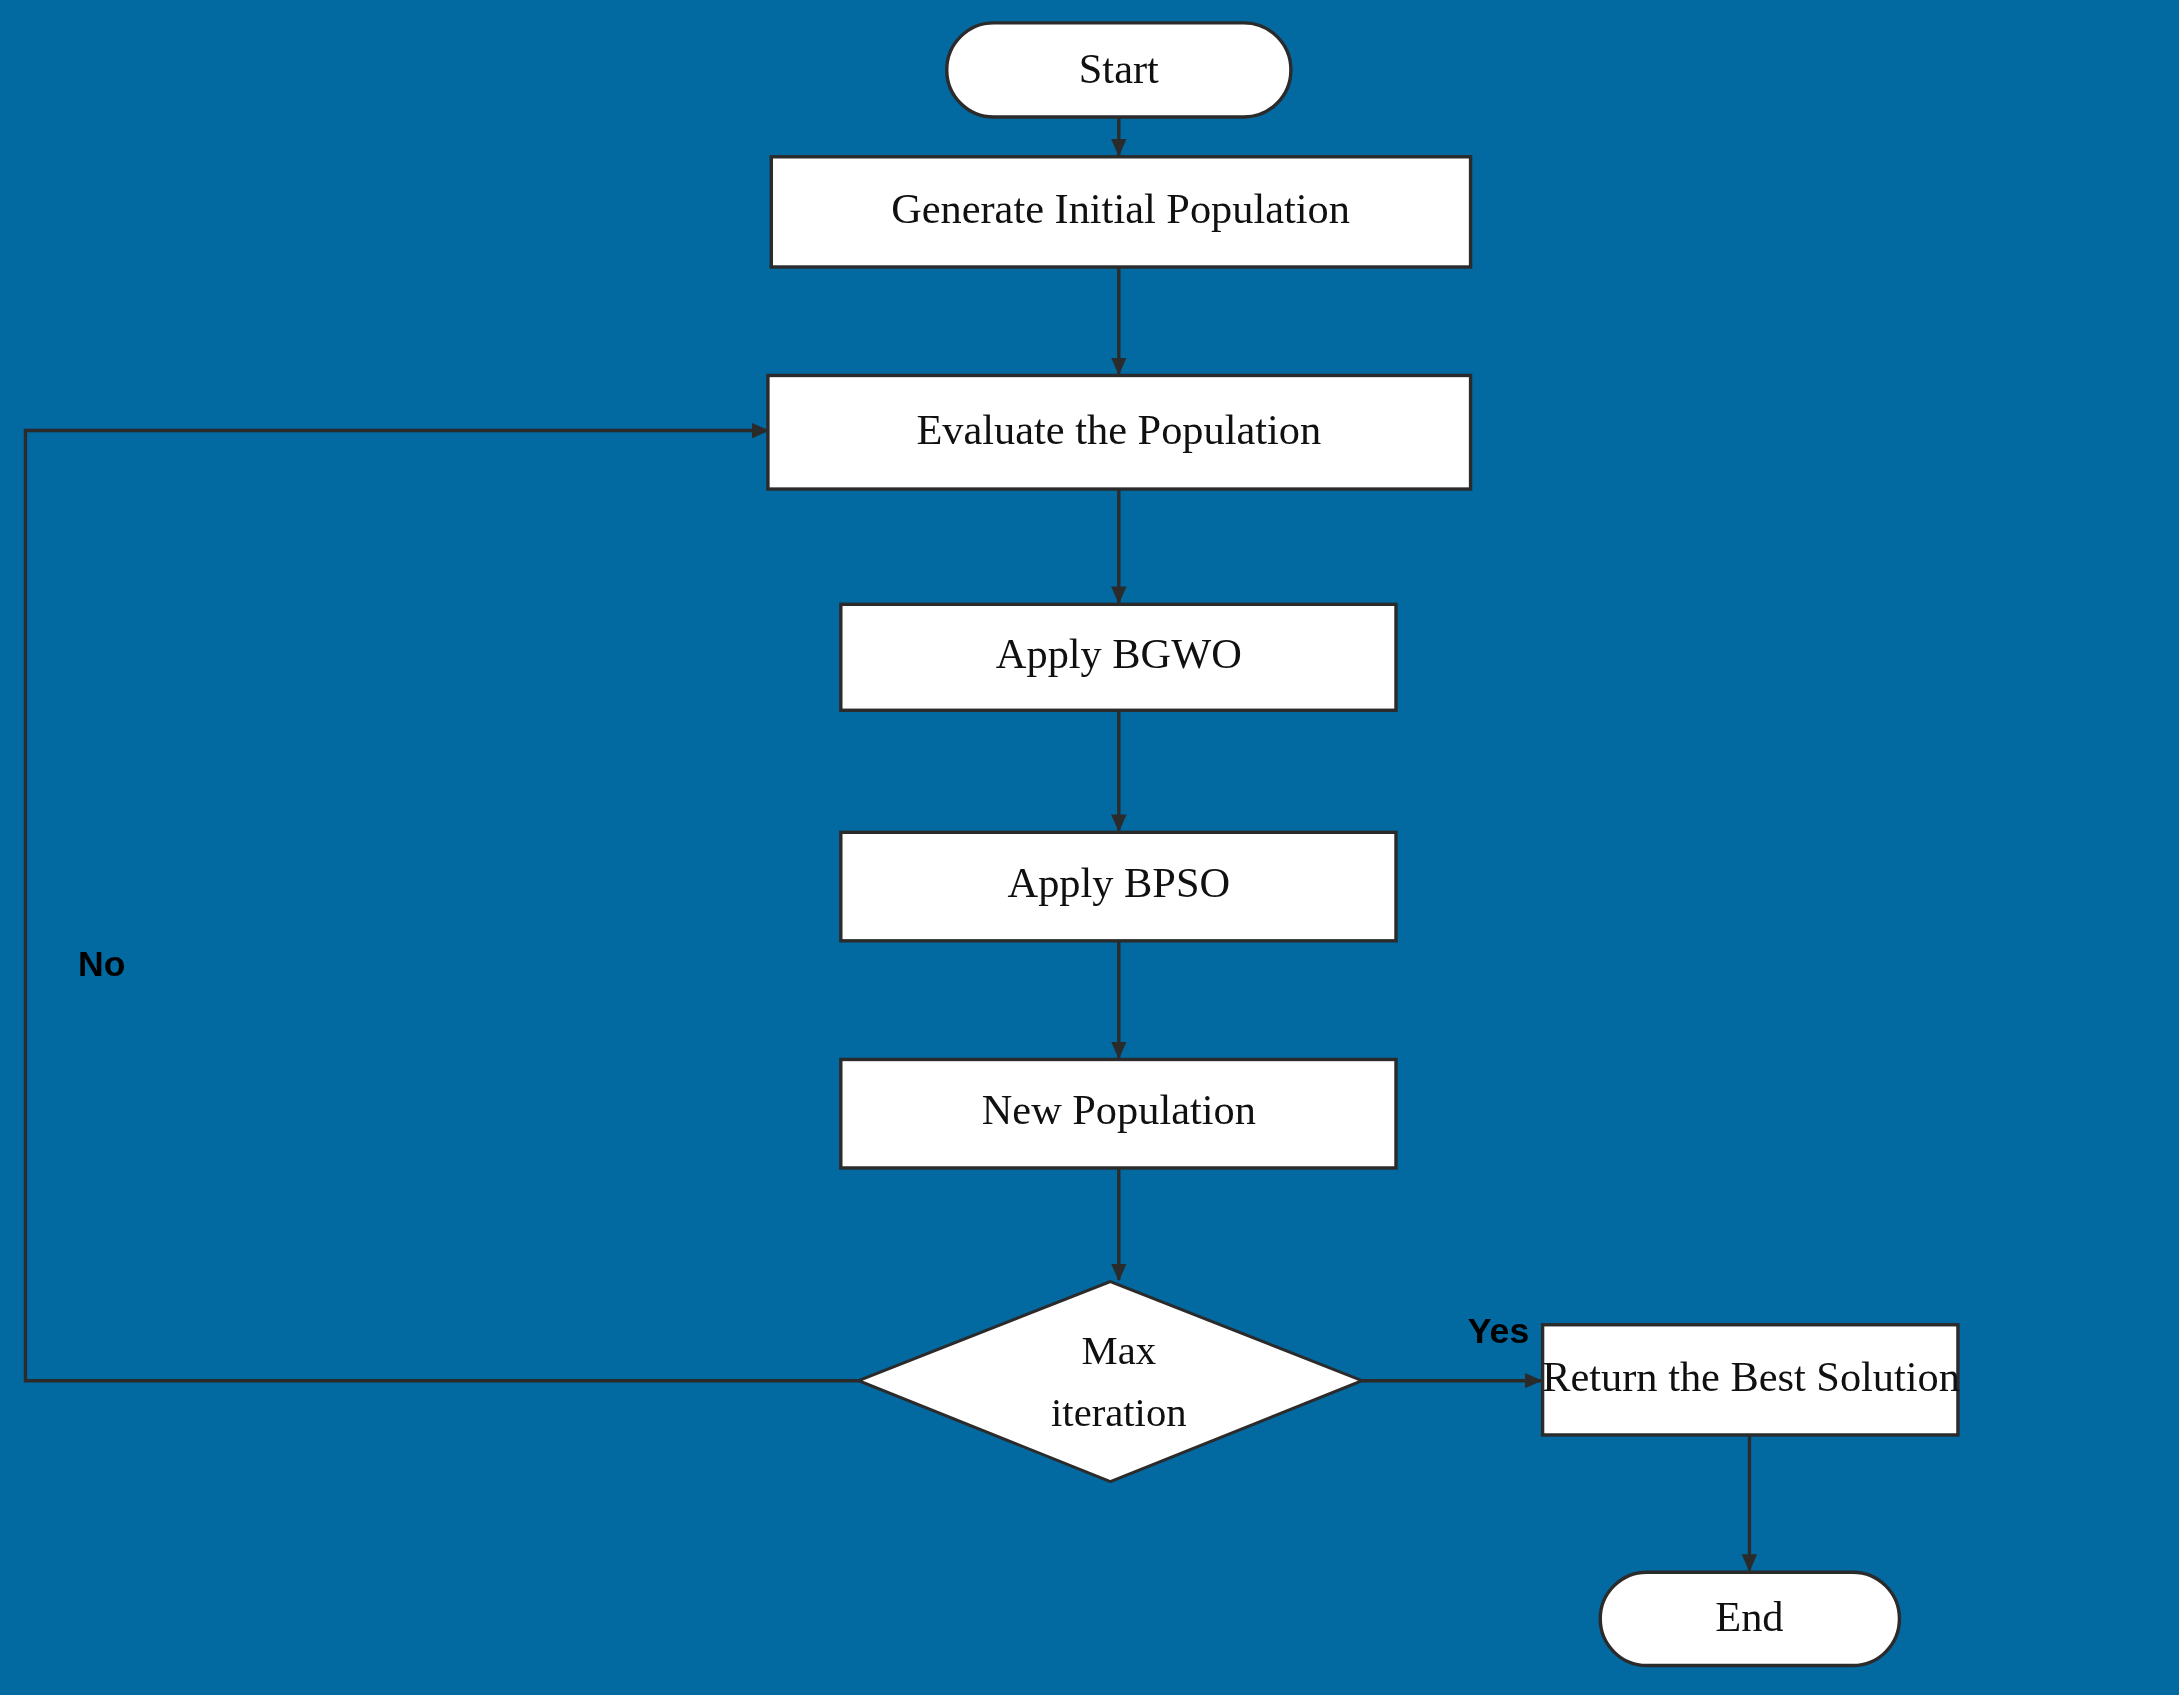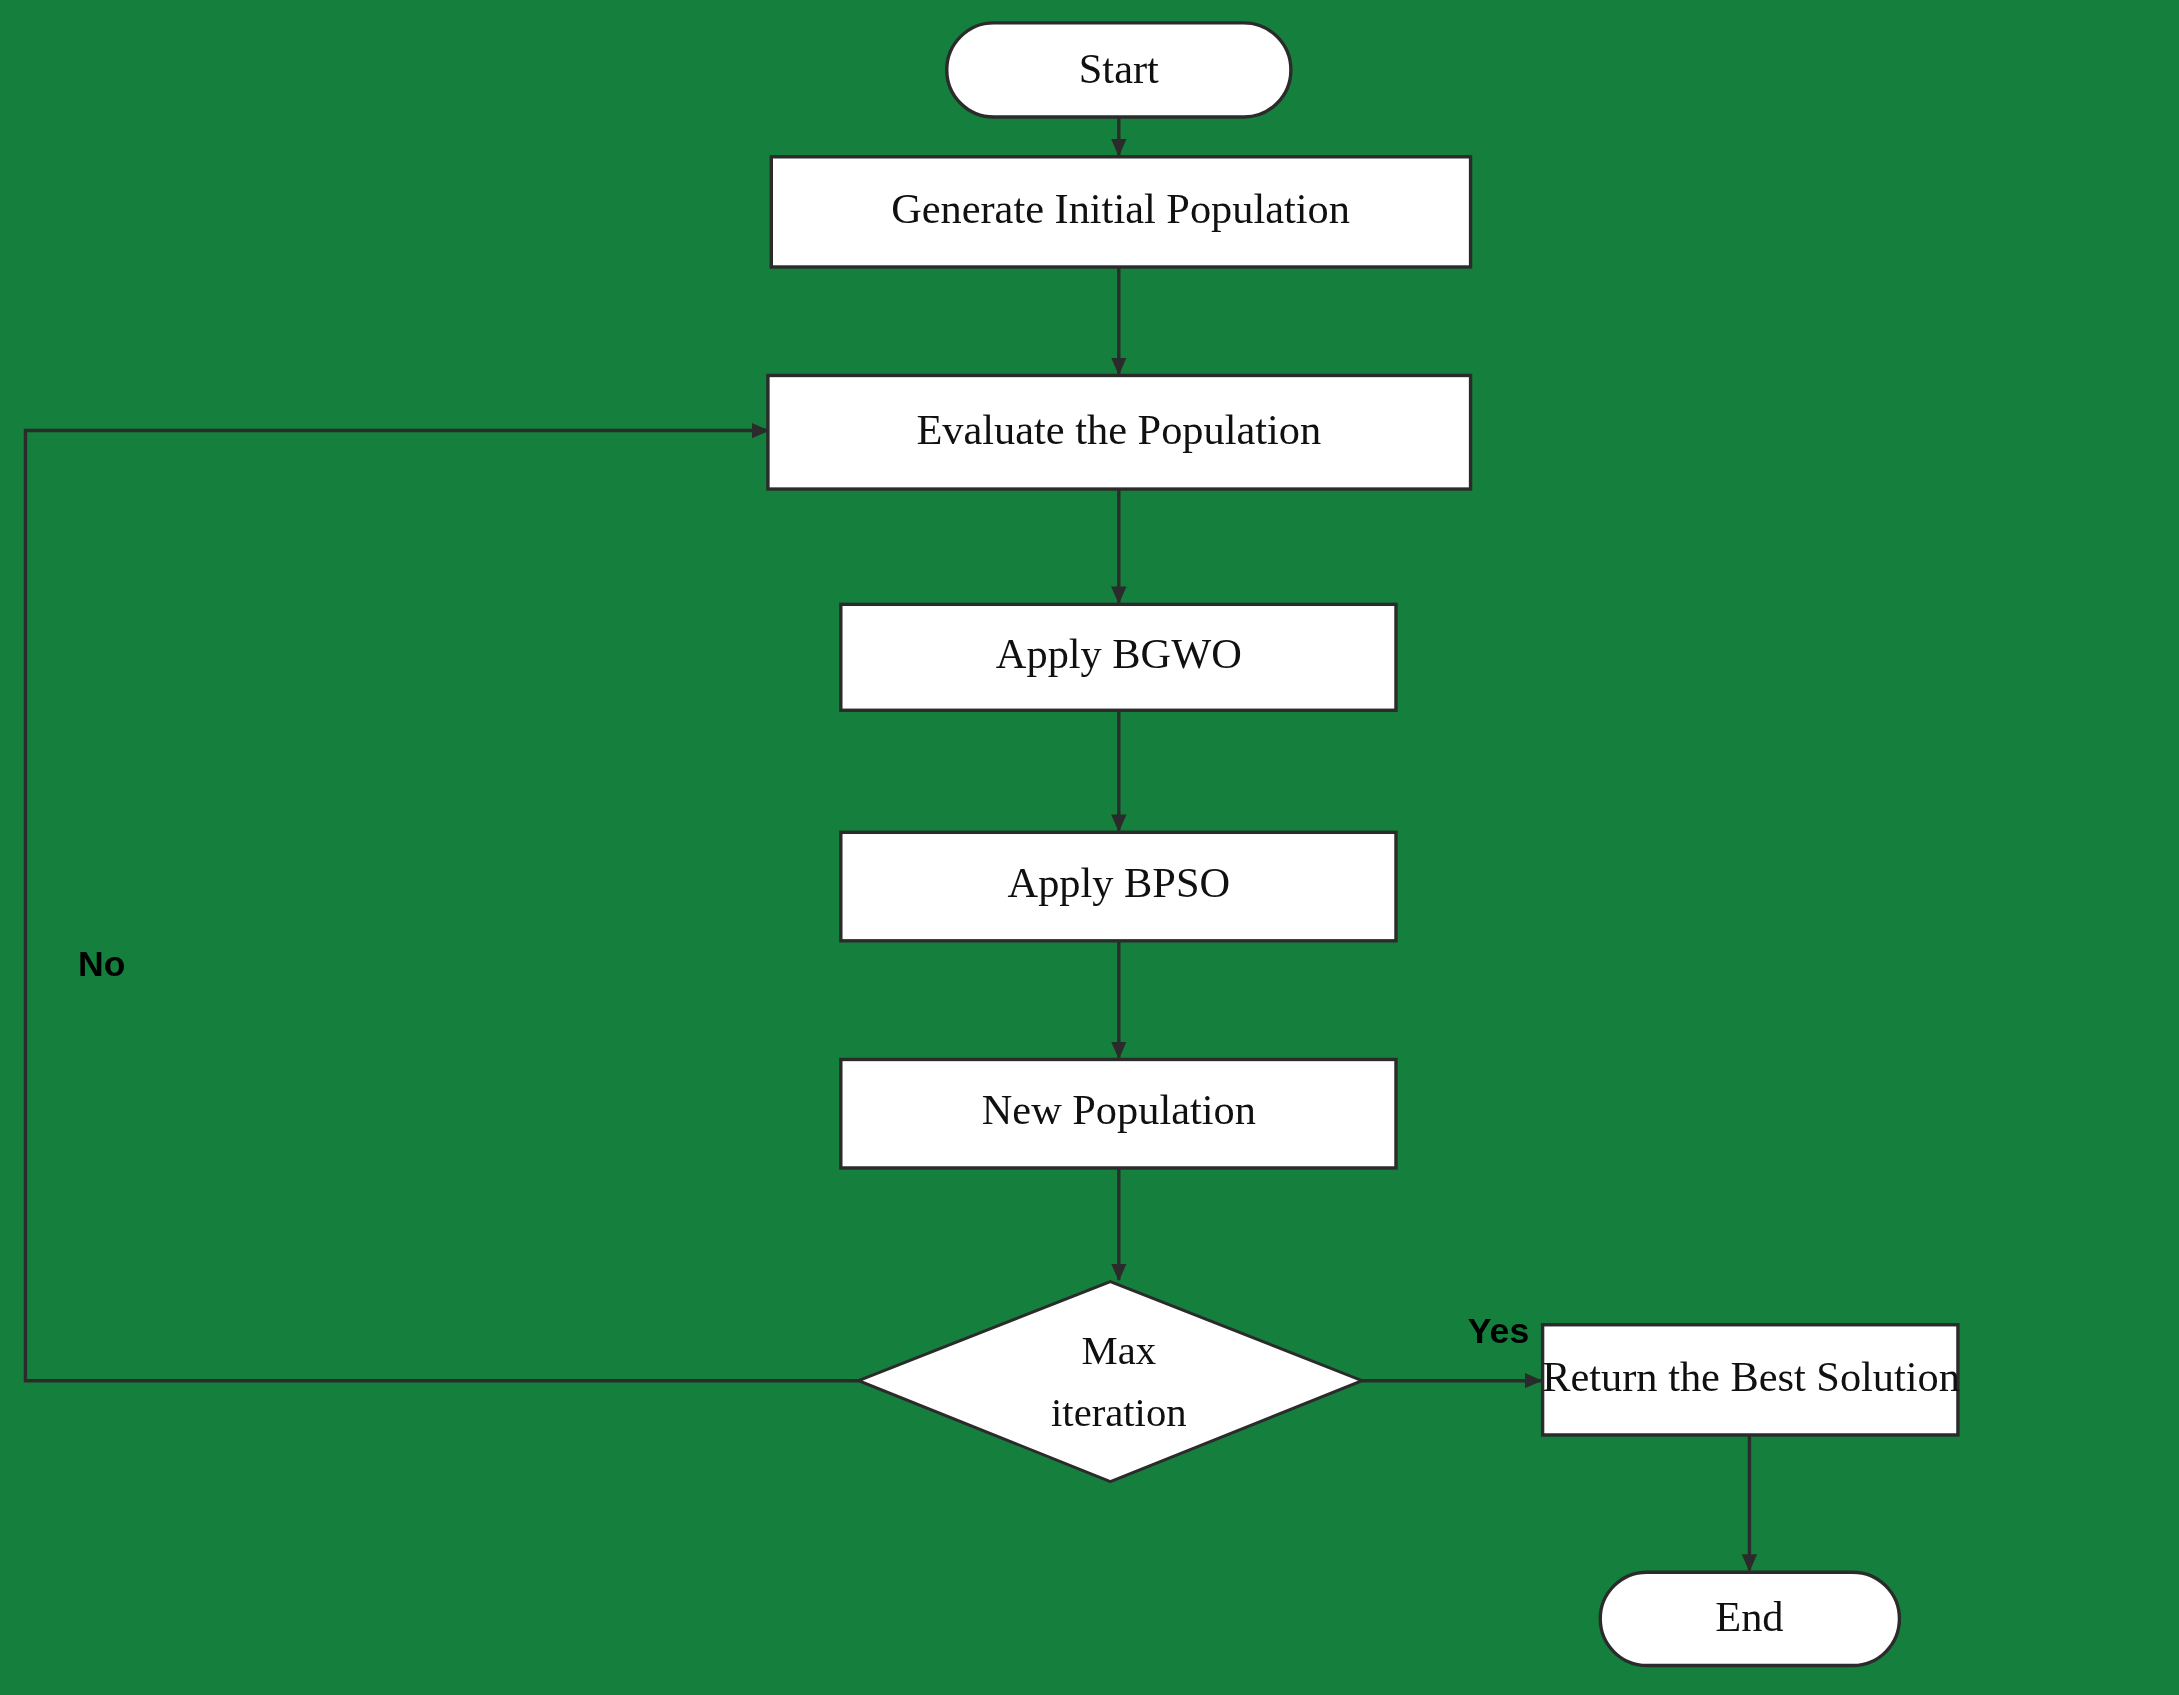--- a/index.html
+++ b/index.html
@@ -8,21 +8,21 @@
     padding: 0;
     background: #ffffff;
   }
   body {
     font-family: "Liberation Serif", "DejaVu Serif", serif;
   }
   #canvas {
     position: relative;
     width: 2180px;
     height: 1696px;
-    background: #15803d;
+    background: #0369a1;
     overflow: hidden;
   }
   #flow-svg {
     position: absolute;
     top: 0;
     left: 0;
     width: 2180px;
     height: 1696px;
   }
   .node-shape {

